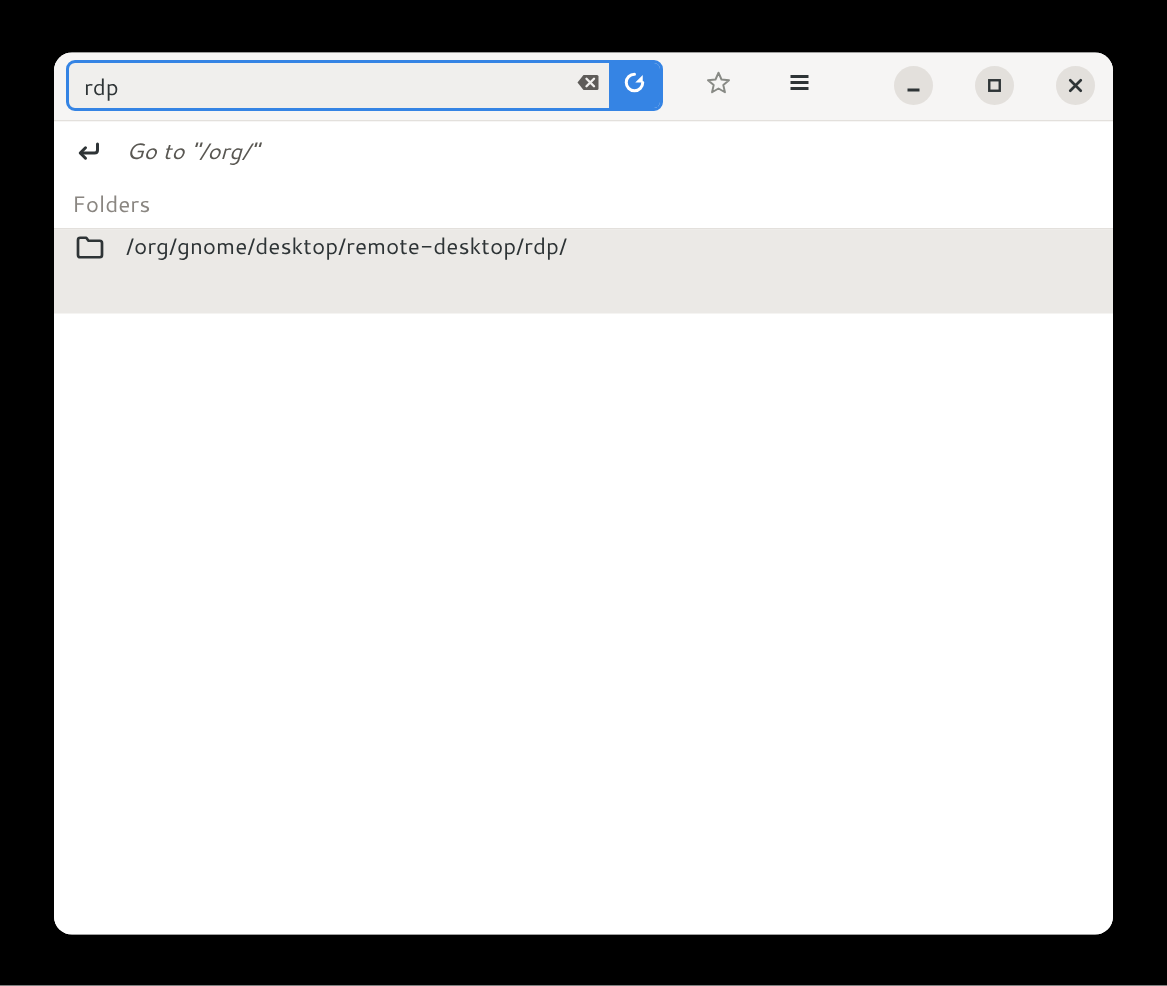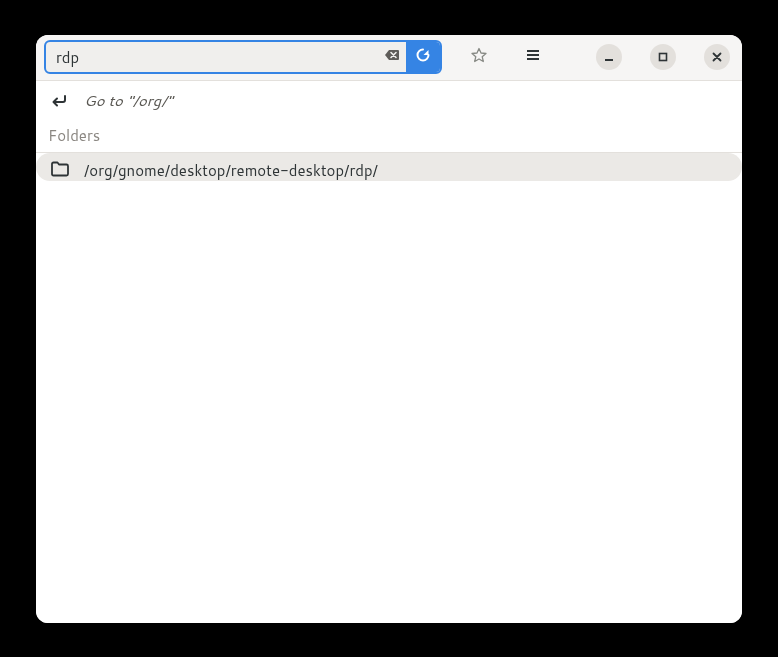--- a/index.html
+++ b/index.html
@@ -119,28 +119,27 @@
       color: #595752;
     }
     .section-header {
       padding: 4px 12px 6px 12px;
       font-weight: normal;
       color: #8a8681;
       font-size: 15px;
       border-bottom: 1px solid #e3e0dc;
     }
     .folder-row {
-      height: 28px;
-      display: flex;
-      align-items: flex-end;
+      height: 56px;
+      display: flex;
+      align-items: flex-start;
       padding: 0 12px;
       gap: 12px;
       cursor: pointer;
       background: #ebe9e6;
-      border-radius: 19px;
     }
     .folder-icon {
       width: 24px;
       height: 24px;
       display: flex;
       align-items: center;
       justify-content: center;
       color: #2e3436;
     }
     .folder-path {

